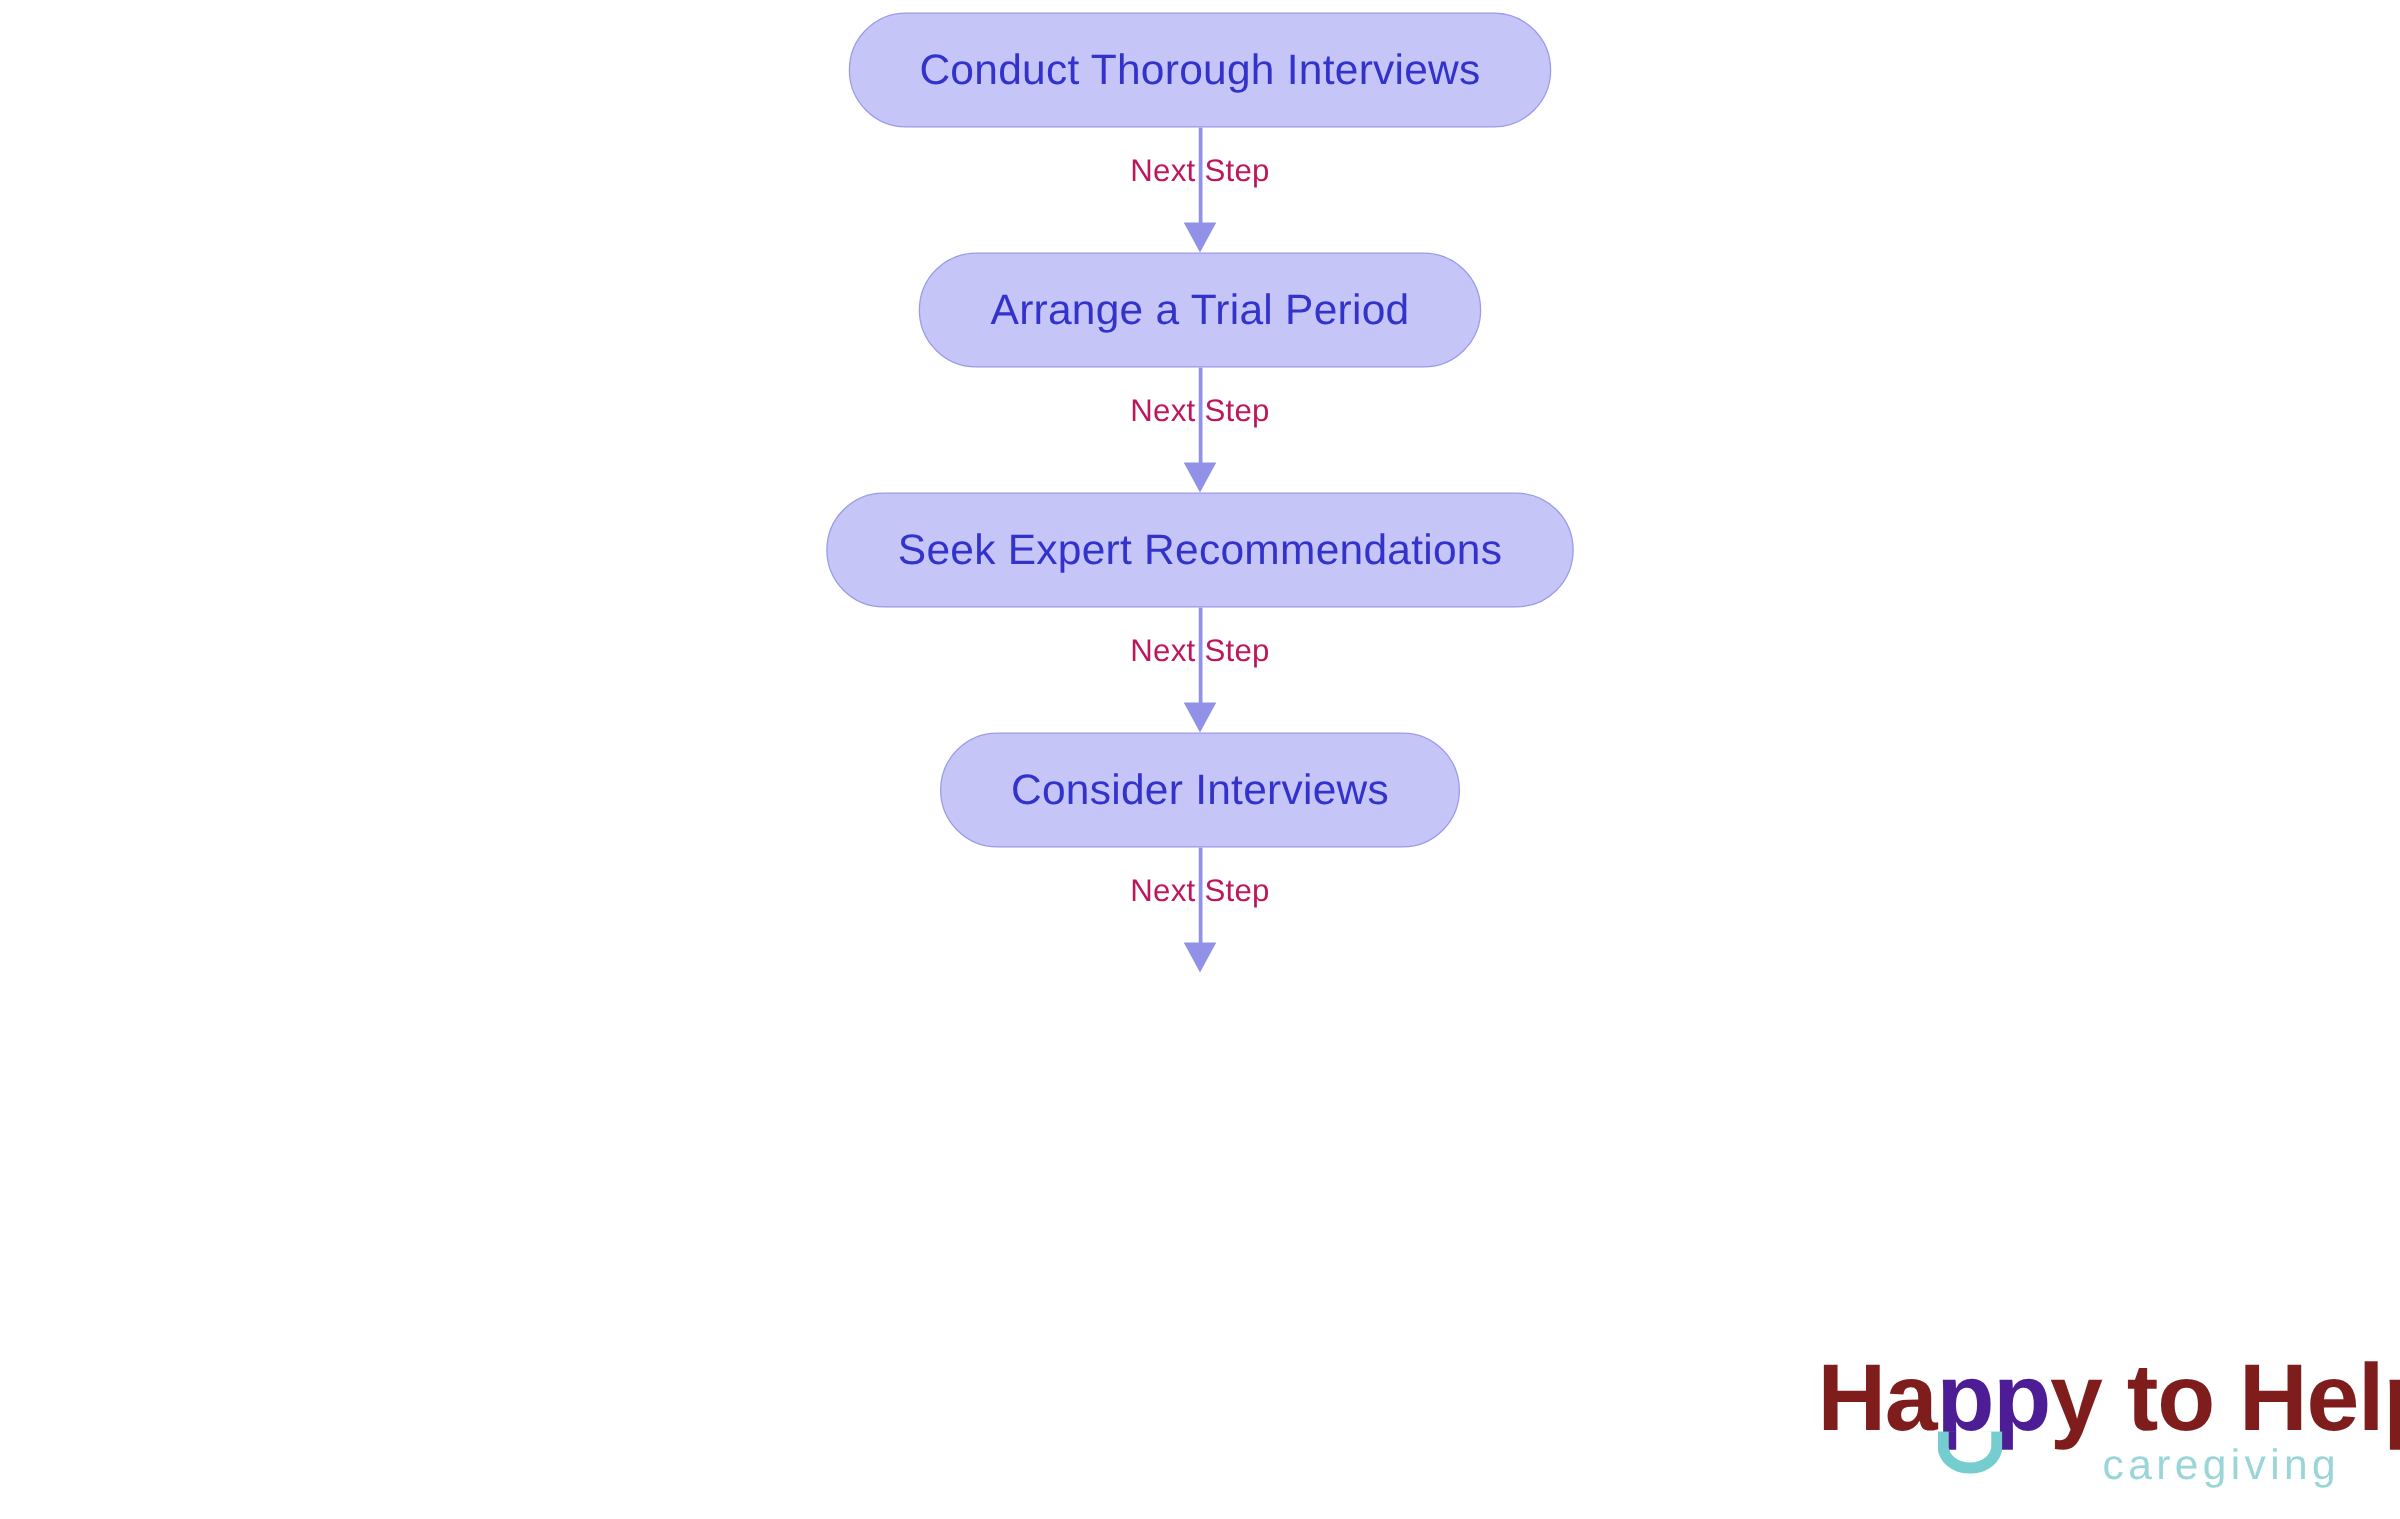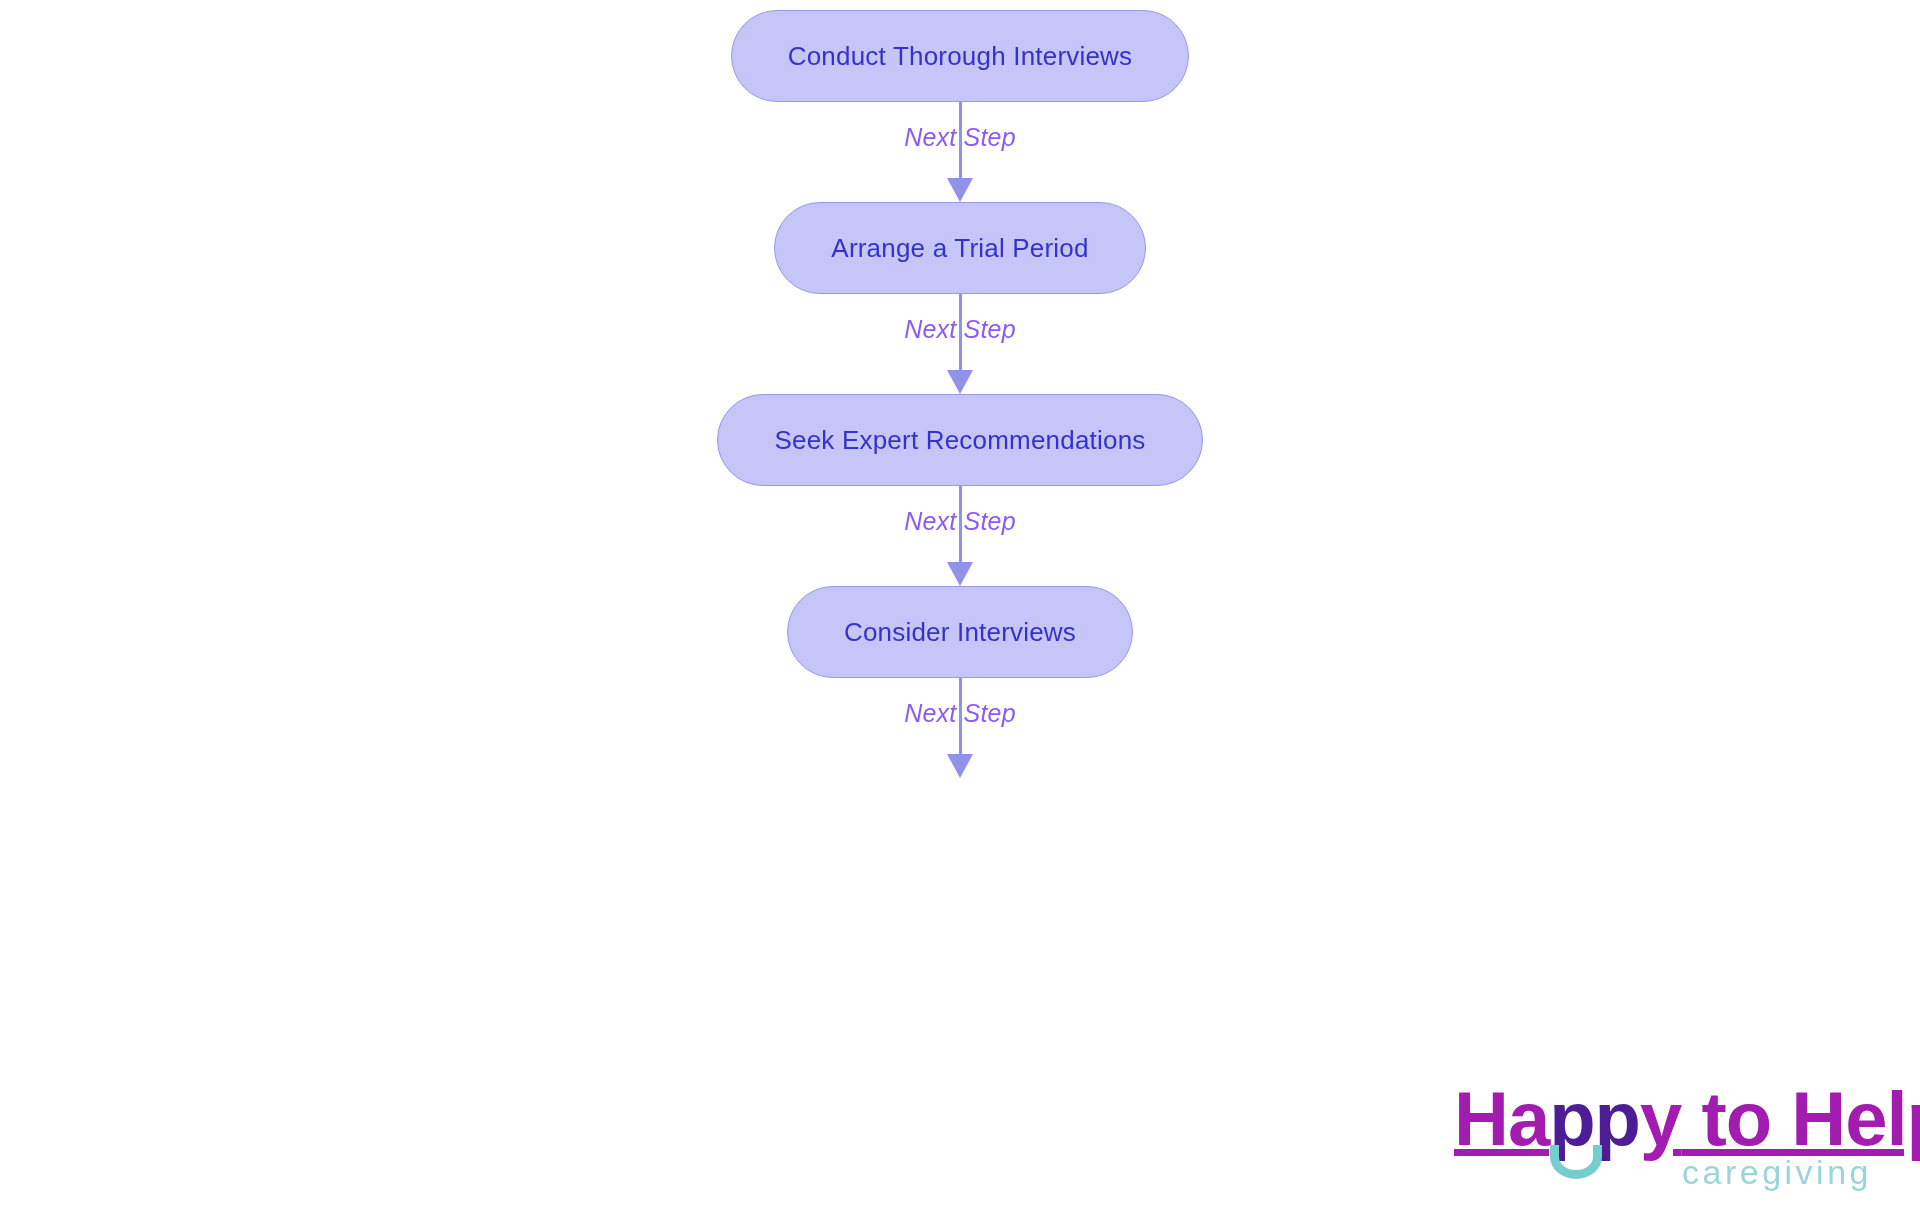--- a/index.html
+++ b/index.html
@@ -35,21 +35,21 @@
     flex-direction: column;
     align-items: center;
   }
 
   
   .node {
     background: #c5c5f7;
     border: 1.4px solid #9a9ae8;
     border-radius: 999px;
     color: #3333cc;
-    font-size: 26px;
+    font-size: 34px;
     letter-spacing: 0.2px;
     display: flex;
     align-items: center;
     justify-content: center;
     box-sizing: border-box;
     height: 92px;
     white-space: nowrap;
     padding: 0 56px;
   }
 
@@ -81,48 +81,47 @@
     border-left: 13px solid transparent;
     border-right: 13px solid transparent;
     border-top: 24px solid #9191e8;
   }
   .connector .edge-label {
     position: absolute;
     left: 50%;
     top: 50%;
     transform: translate(-50%, -50%);
     margin-top: -15px;
-    color: #8b5cf6;
+    color: #be185d;
     font-size: 25px;
     letter-spacing: 0.2px;
     white-space: nowrap;
     background: transparent;
     padding: 0 2px;
-    font-style: italic;
   }
 
   
   #brand-logo {
     position: absolute;
     right: 46px;
     bottom: 18px;
     width: 420px;
     height: 116px;
   }
   .logo-wordmark {
     position: absolute;
     left: 0;
     top: 0;
     font-size: 76px;
     font-weight: bold;
     letter-spacing: -1px;
     line-height: 1;
     white-space: nowrap;
   }
-  .logo-coral { color: #a21caf; text-decoration: underline; }
+  .logo-coral { color: #7f1d1d; }
   .logo-teal  { color: #4c1d95; }
 
   .logo-smile {
     position: absolute;
     left: 96px;
     top: 64px;
     width: 52px;
     height: 34px;
     border: 9px solid #76cdd0;
     border-top: none;

